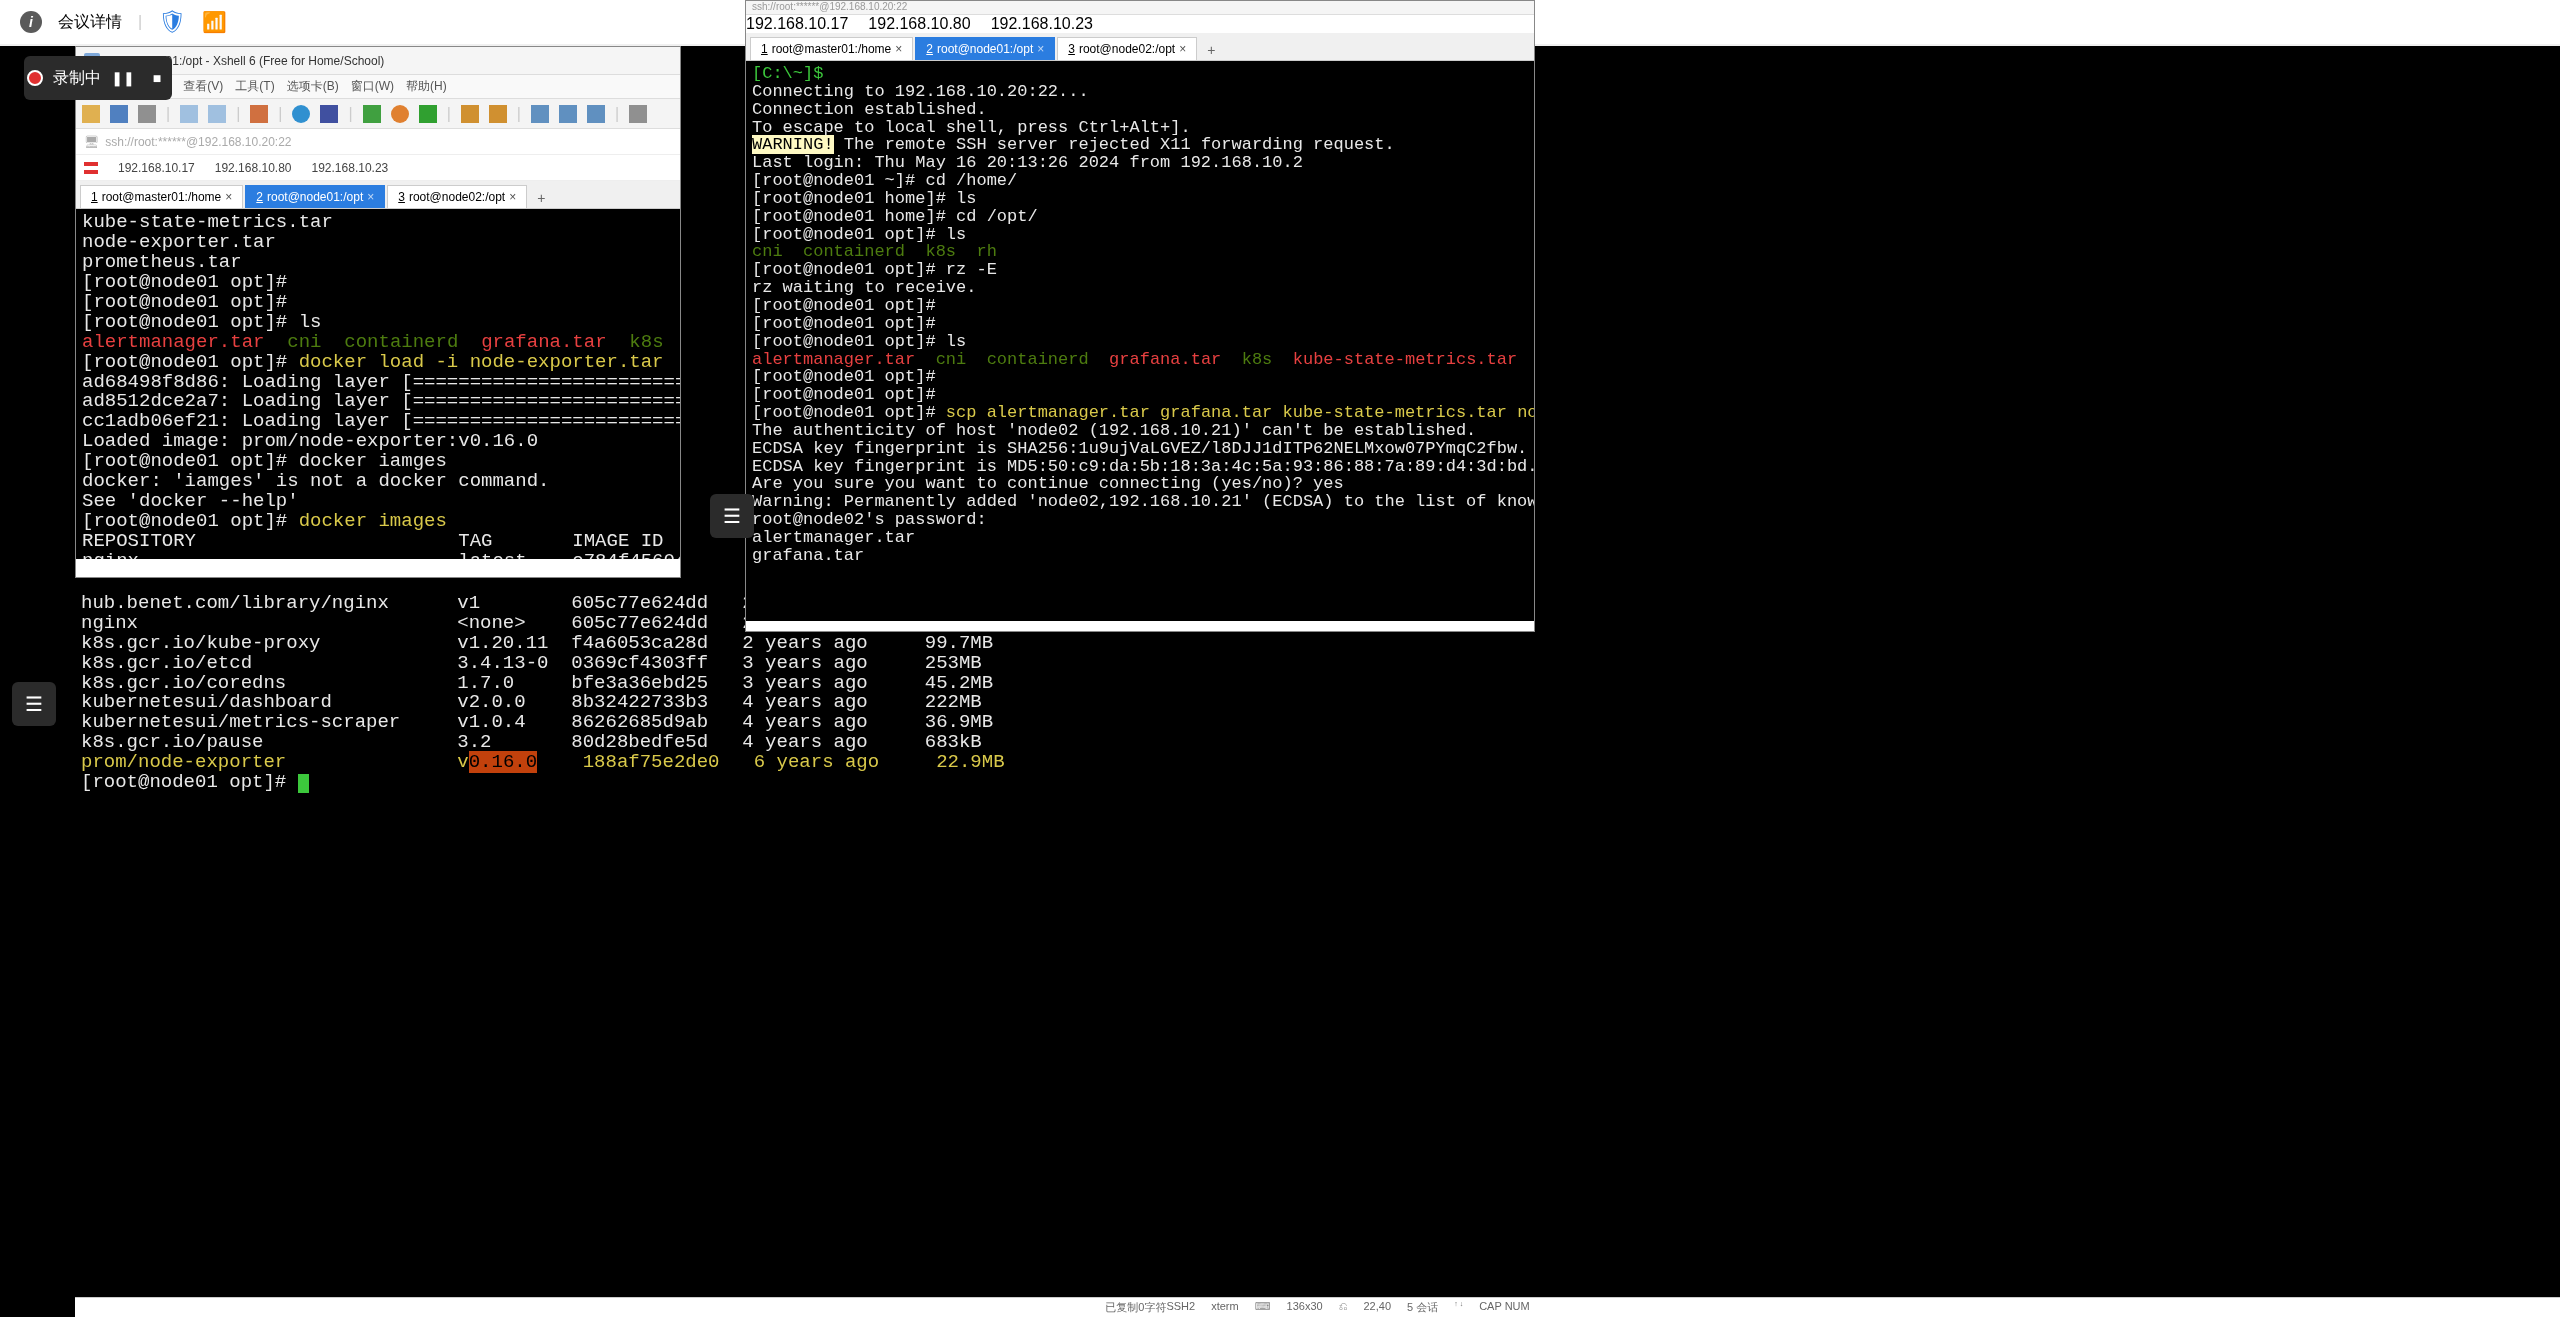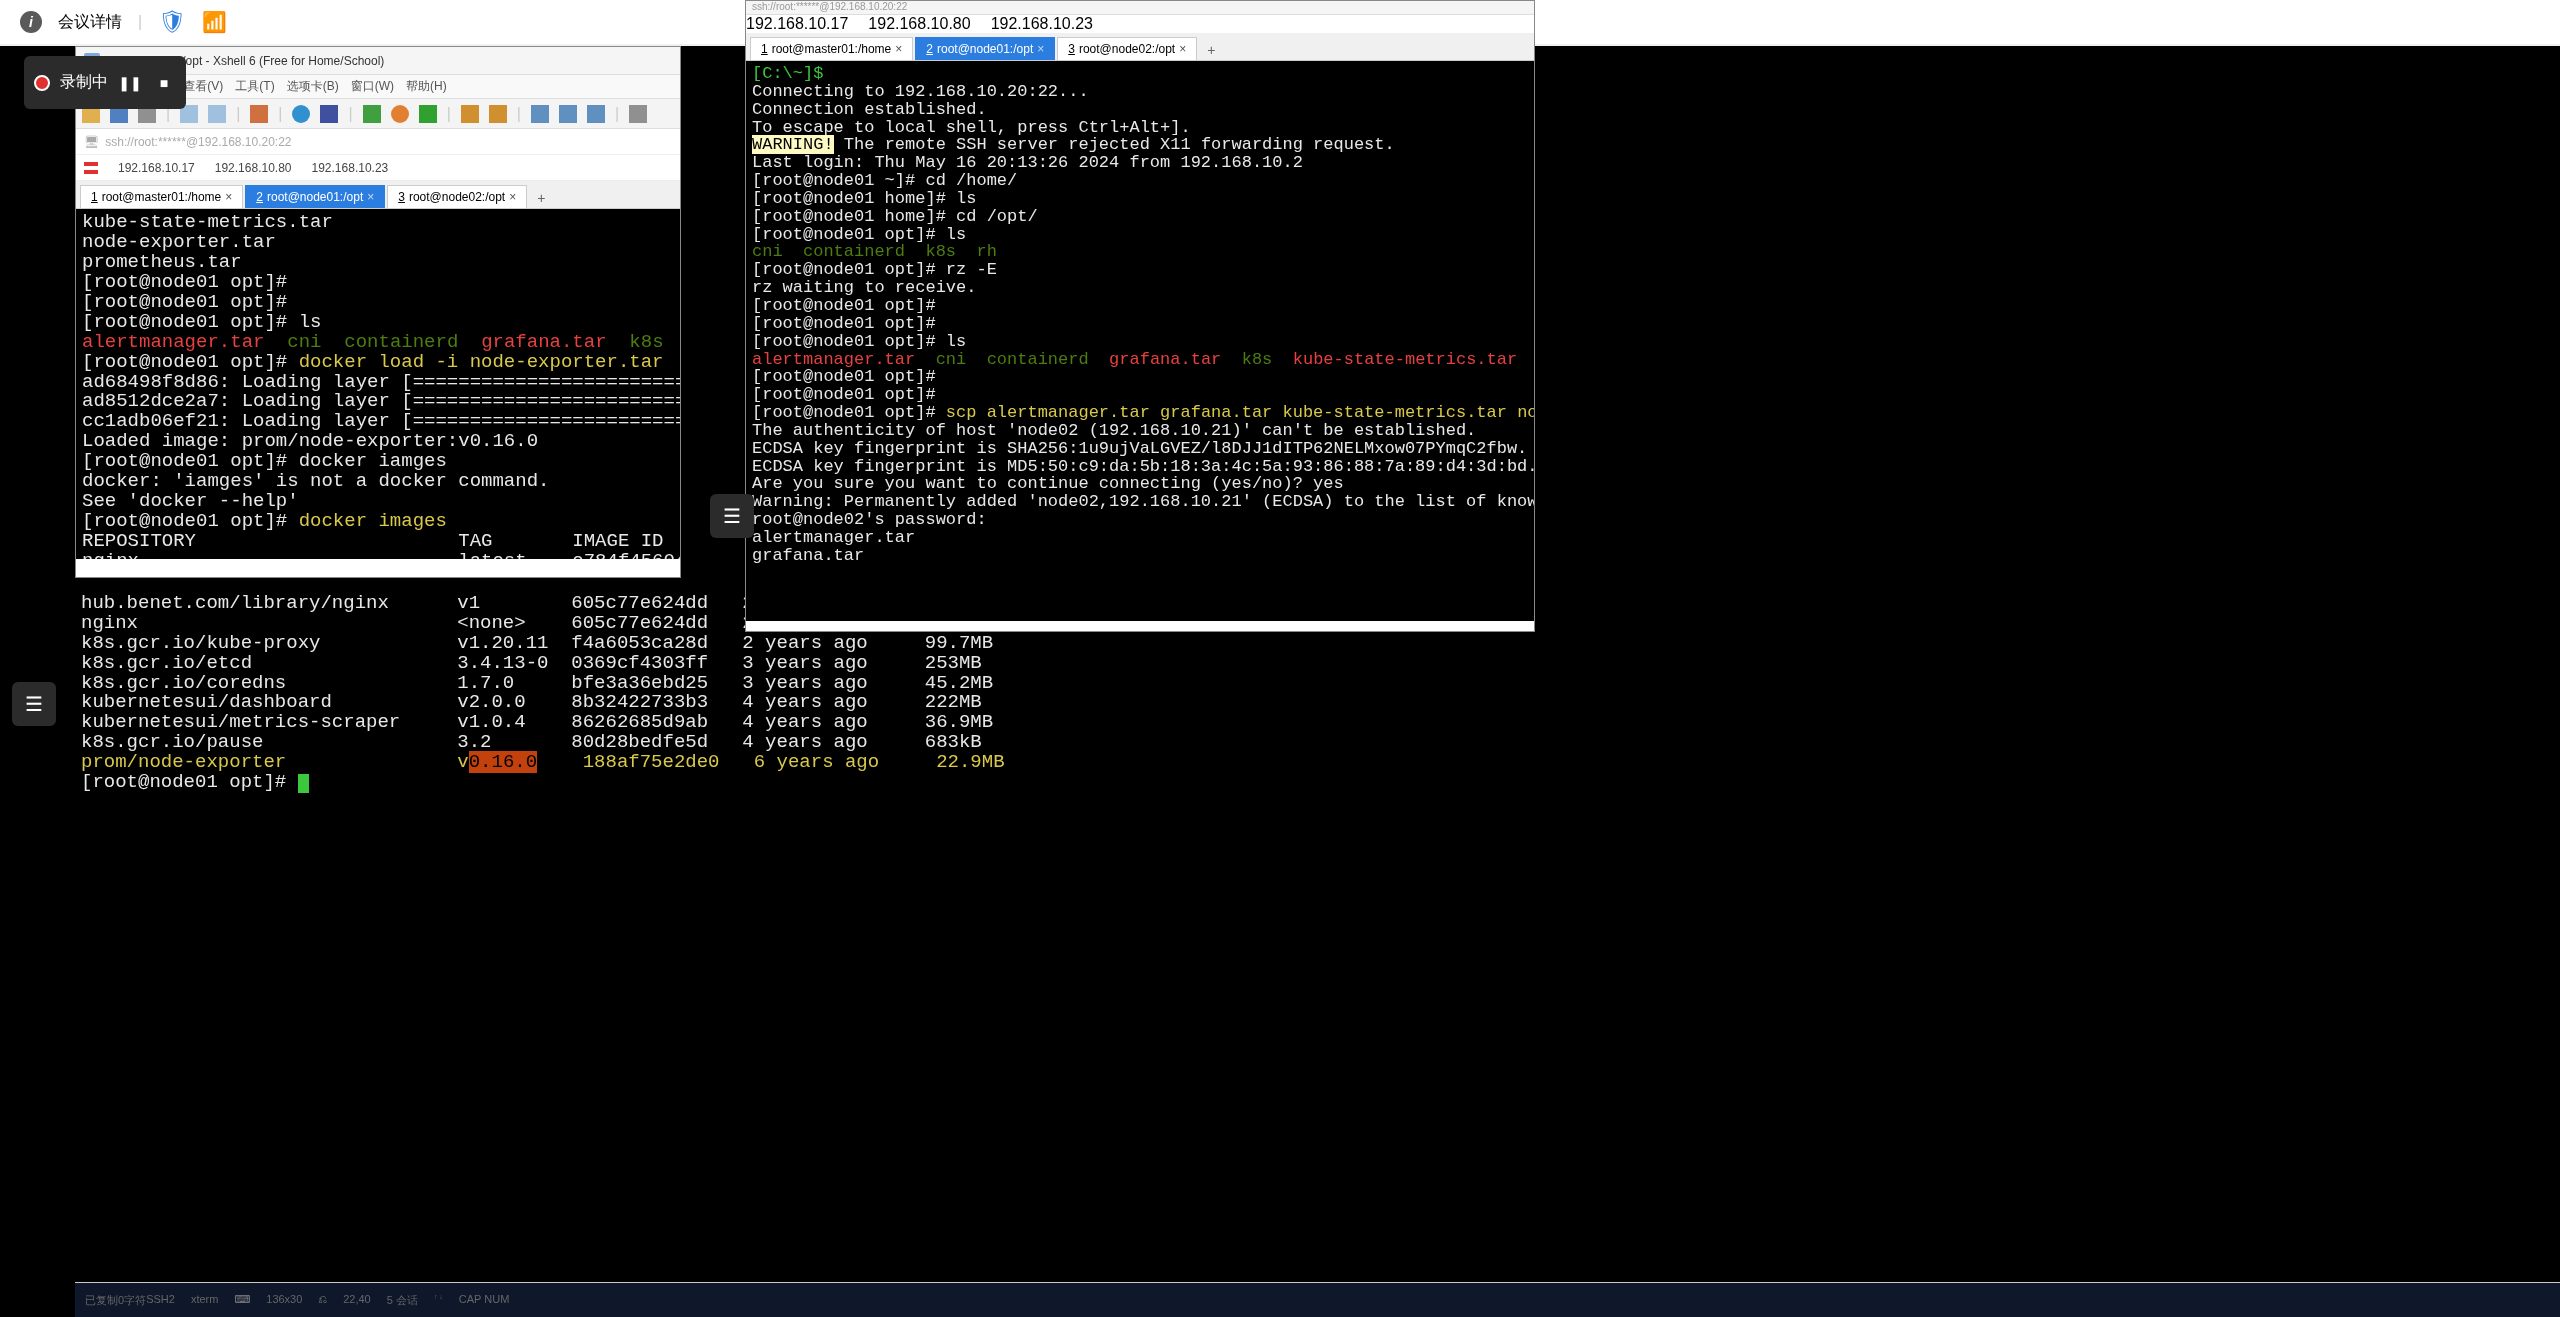--- a/index.html
+++ b/index.html
@@ -34,24 +34,24 @@
 .top-header .bars-icon {
   color: #28c76f; font-size: 20px;
 }
 
 
 .recording-badge {
   position: absolute;
   top: 56px; left: 24px;
   background: #2b2b2b;
   border-radius: 6px;
-  height: 53px;
+  height: 44px;
   display: flex;
   align-items: center;
-  padding: 0 10px;
+  padding: 0 3px;
   gap: 10px;
   color: #fff;
   font-size: 16px;
   z-index: 50;
 }
 .recording-badge .rec-dot {
   width: 16px; height: 16px; border-radius: 50%;
   background: #e03030;
   border: 2px solid #fff;
 }
@@ -231,27 +231,27 @@
   border-bottom: 1px solid #ddd;
   font-size: 10px;
   color: #999;
   padding: 0 6px;
 }
 
 
 .status-bar {
   position: absolute;
   bottom: 0; left: 75px; right: 0;
-  height: 35px;
-  background: #0f172a;
+  height: 20px;
+  background: #ffffff;
   border-top: 1px solid #ccc;
   font-size: 11px;
   color: #666;
   display: flex;
-  justify-content: flex-start;
+  justify-content: center;
   align-items: center;
   padding: 0 10px;
   z-index: 40;
 }
 .status-bar .right-items {
   display: flex;
   gap: 16px;
 }
 </style>
 </head>

